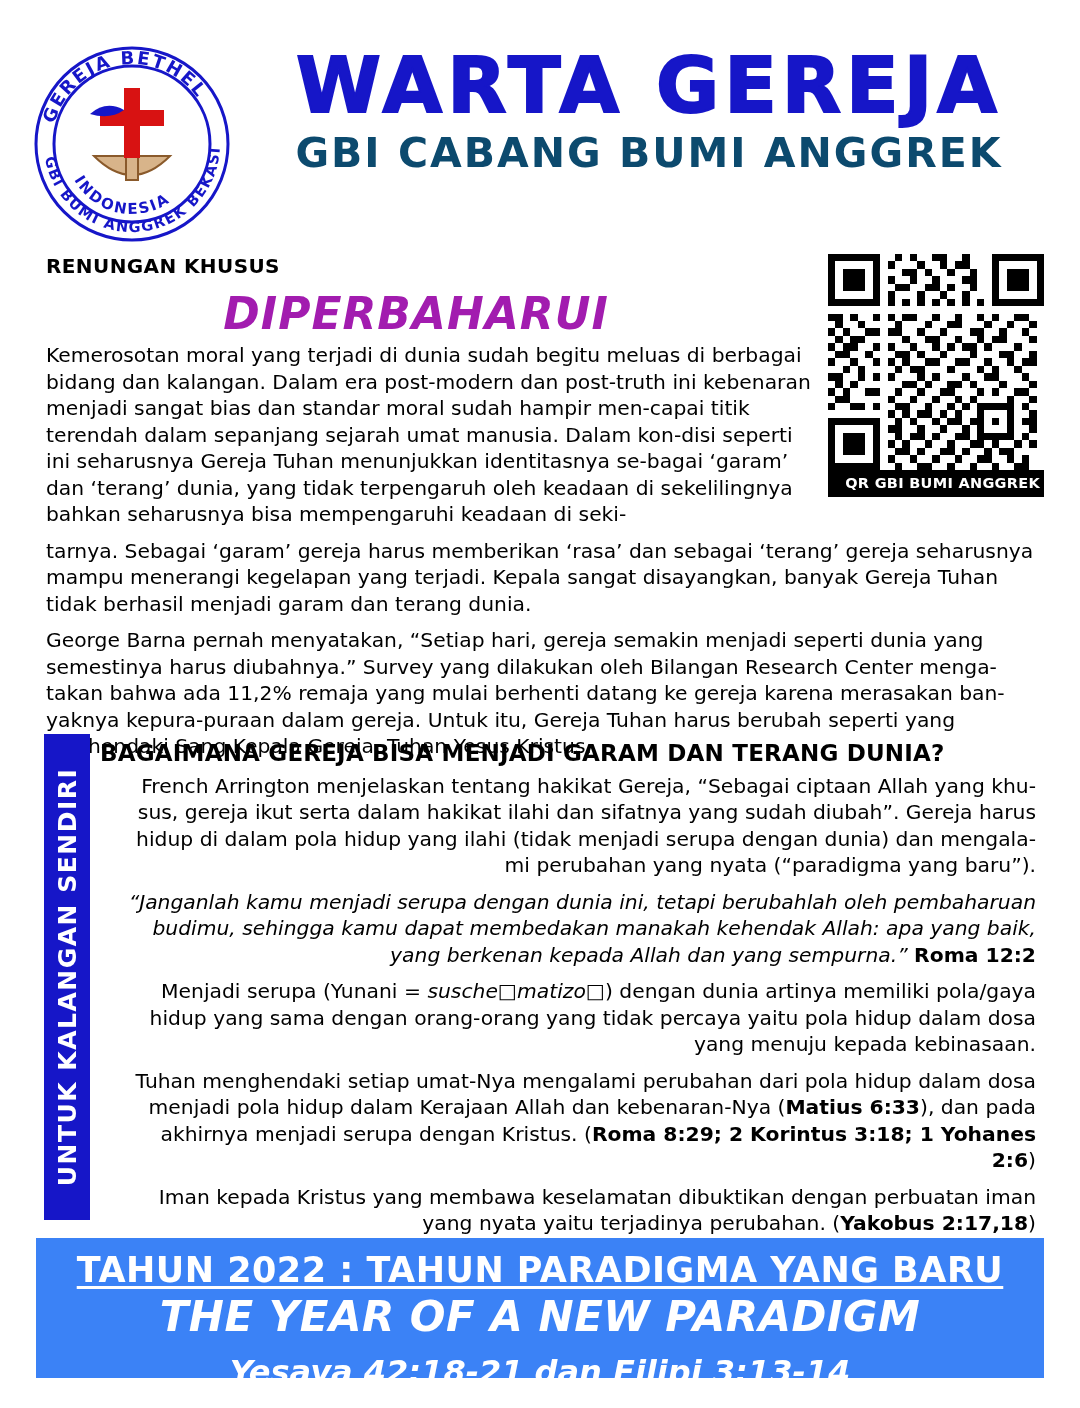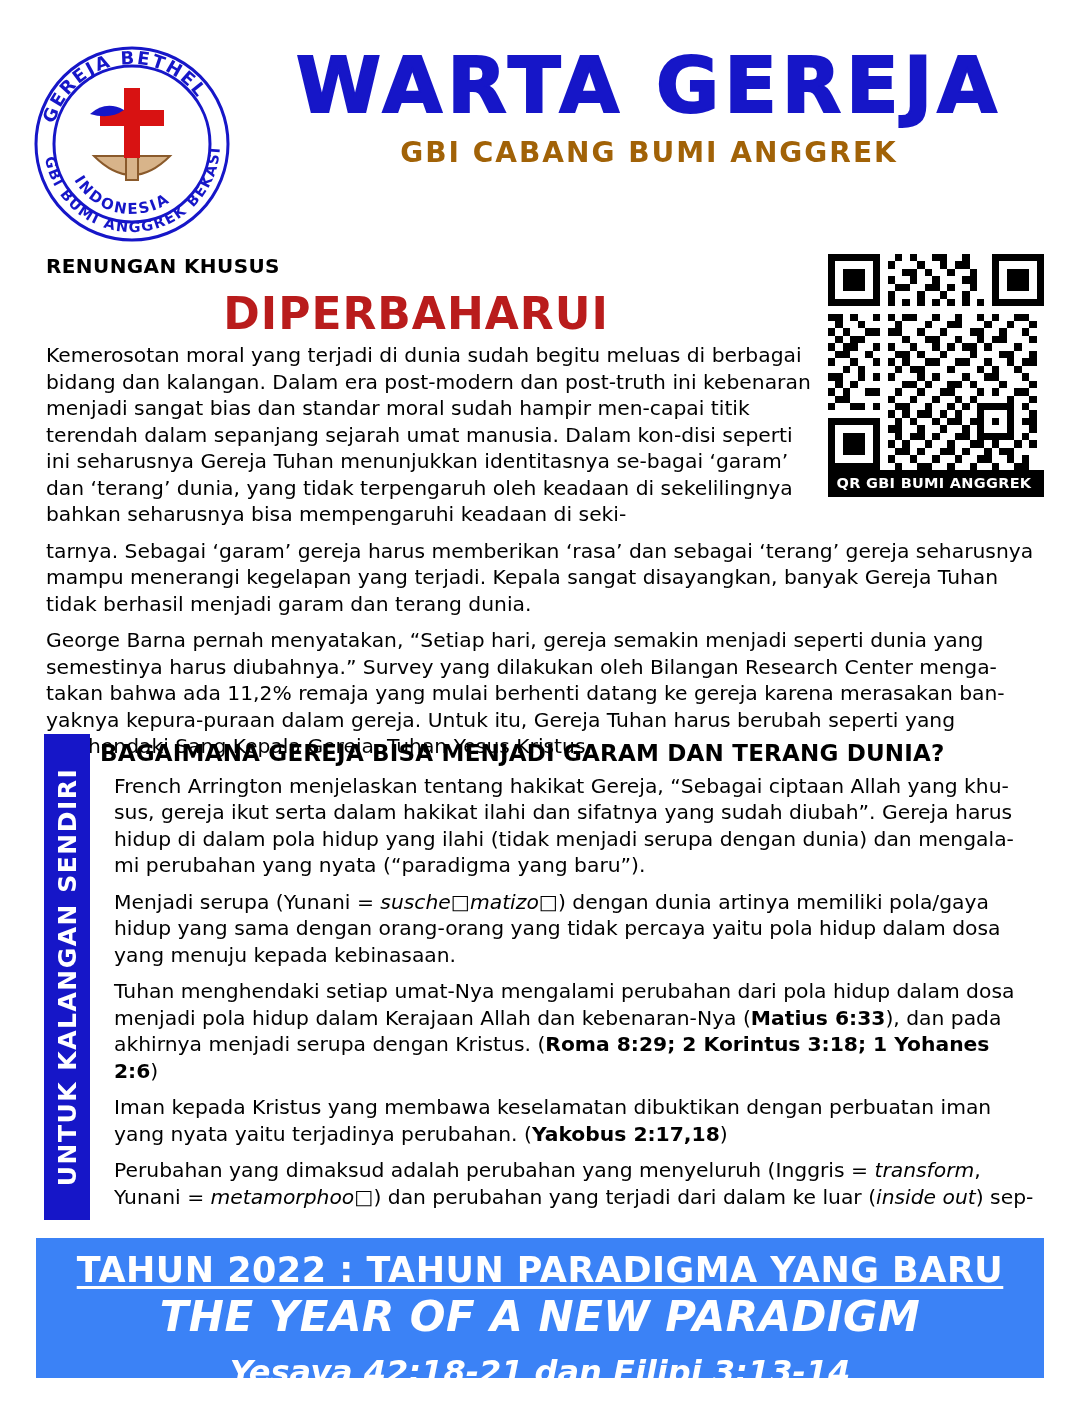--- a/index.html
+++ b/index.html
@@ -43,24 +43,24 @@
     line-height: 80px;
     letter-spacing: 5px;
     color: #1616c8;
     -webkit-text-stroke: 2px #1616c8;
     margin: 0;
     white-space: nowrap;
   }
   .sub-title {
     font-family: "DejaVu Sans", sans-serif;
     font-weight: 700;
-    font-size: 28px;
+    font-size: 41px;
     line-height: 46px;
     letter-spacing: 2px;
-    color: #a16207;
+    color: #0c4a6e;
     margin: 4px 0 0 0;
     white-space: nowrap;
   }
   .rayon-bar {
     position: absolute;
     left: 236px; top: 198px;
     width: 826px; height: 46px;
     background: #1616c8;
     color: #ffffff;
     font-size: 27px;
@@ -81,42 +81,43 @@
     color: #000;
     letter-spacing: 0.4px;
   }
   .headline {
     position: absolute;
     left: 46px; top: 288px;
     width: 740px;
     text-align: center;
     font-size: 44px;
     font-weight: 700;
-    color: #b91c1c;
+    color: #a21caf;
     letter-spacing: 1px;
+    font-style: italic;
   }
 
   
   .qr-wrap {
     position: absolute;
     left: 828px; top: 254px;
     width: 216px;
   }
   .qr-code {
     width: 216px; height: 216px;
     background: #fff;
     display: block;
   }
   .qr-caption {
     width: 216px;
     background: #000;
     color: #fff;
     font-size: 14.5px;
     font-weight: 700;
-    text-align: center;
+    text-align: right;
     padding: 5px 4px 6px 0;
     letter-spacing: 0.3px;
   }
 
   
   .article {
     position: absolute;
     left: 46px; top: 342px;
     width: 990px;
     font-size: 20.3px;
@@ -161,21 +162,21 @@
   }
 
   .lower-body {
     position: absolute;
     left: 100px; top: 734px;
     width: 936px;
     font-size: 20.3px;
     line-height: 26.5px;
     color: #000;
   }
-  .lower-body p { margin: 0 0 10px 14px; }
+  .lower-body p { margin: 0 0 10px 14px; text-align: right; }
 
   
   .footer {
     position: absolute;
     left: 36px; top: 1238px;
     width: 1008px; height: 140px;
     background: #3b82f6;
     color: #fff;
     text-align: center;
     padding-top: 12px;
@@ -487,20 +488,24 @@
 
   <div class="vert-banner">
     <span>UNTUK KALANGAN SENDIRI</span>
   </div>
 
   <div class="lower-body">
     <div class="sec-head">BAGAIMANA GEREJA BISA MENJADI GARAM DAN TERANG DUNIA?</div>
 
     <p>French Arrington menjelaskan tentang hakikat Gereja, “Sebagai ciptaan Allah yang khu-sus, gereja ikut serta dalam hakikat ilahi dan sifatnya yang sudah diubah”. Gereja harus hidup di dalam pola hidup yang ilahi (tidak menjadi serupa dengan dunia) dan mengala-mi perubahan yang nyata (“paradigma yang baru”).</p>
 
+    <p class="verse">
+      <span>“Janganlah kamu menjadi serupa dengan dunia ini, tetapi berubahlah oleh pembaharuan budimu, sehingga kamu dapat membedakan manakah kehendak Allah: apa yang baik, yang berkenan kepada Allah dan yang sempurna.”</span>
+      <b>Roma 12:2</b>
+    </p>
 
     <p>
       <span>Menjadi serupa (Yunani = </span><i>susche□matizo□</i><span>) dengan dunia artinya memiliki pola/gaya hidup yang sama dengan orang-orang yang tidak percaya yaitu pola hidup dalam dosa yang menuju kepada kebinasaan.</span>
     </p>
 
     <p>
       <span>Tuhan menghendaki setiap umat-Nya mengalami perubahan dari pola hidup dalam dosa menjadi pola hidup dalam Kerajaan Allah dan kebenaran-Nya (</span><b>Matius 6:33</b><span>), dan pada akhirnya menjadi serupa dengan Kristus. (</span><b>Roma 8:29; 2 Korintus 3:18; 1 Yohanes 2:6</b><span>)</span>
     </p>
 
     <p>

